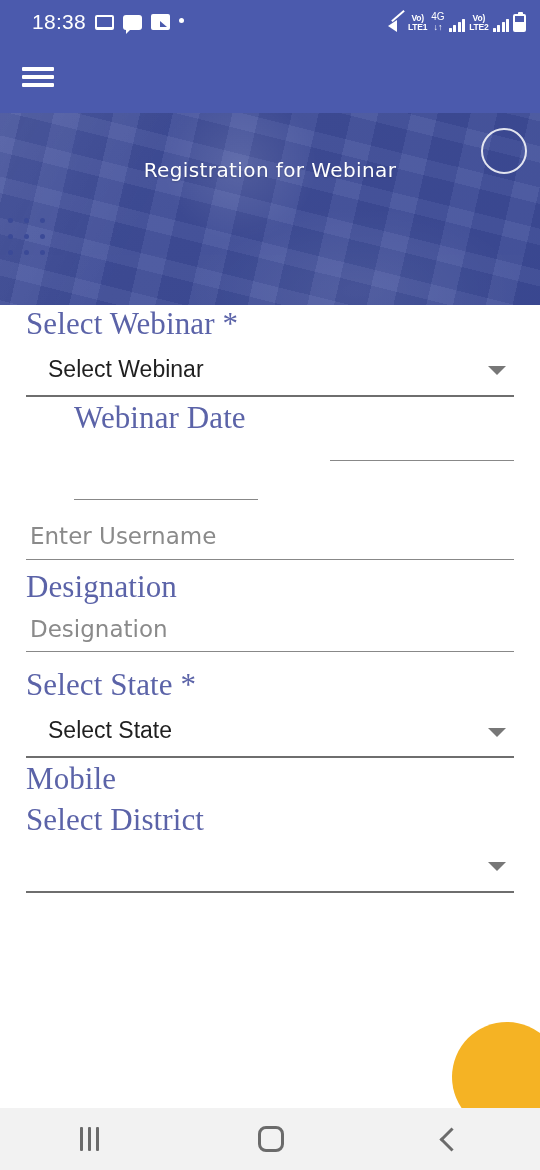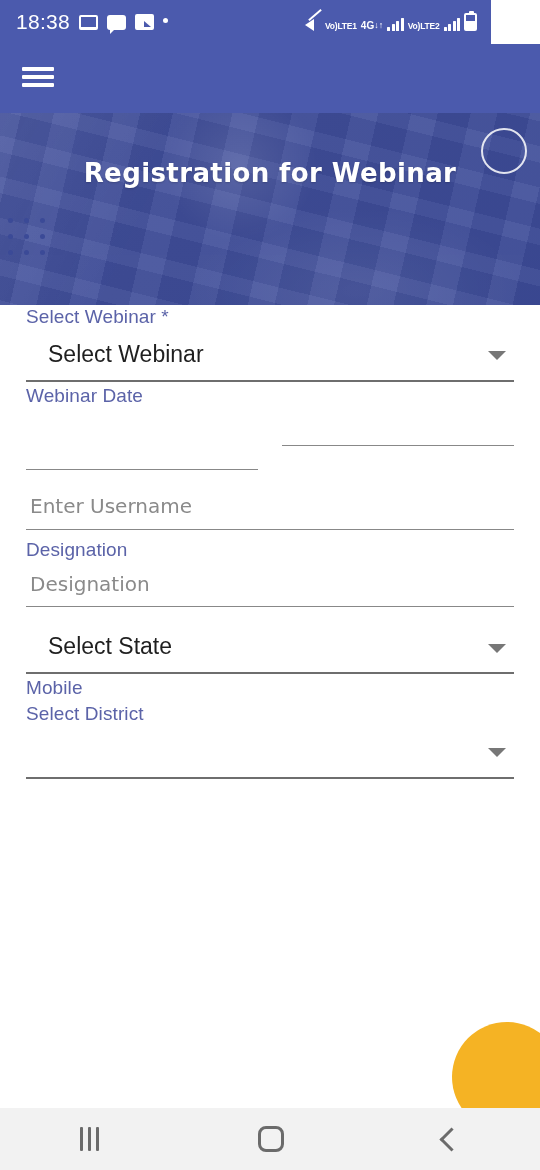--- a/index.html
+++ b/index.html
@@ -6,23 +6,23 @@
   html, body {
     width:540px; height:1170px;
     background:#ffffff;
     font-family:"Liberation Sans", sans-serif;
     overflow:hidden;
   }
   #app { position:relative; width:540px; height:1170px; background:#fff; overflow:hidden; }
 
   
   .statusbar{
-    position:absolute; top:0; left:0; width:491px; height:44px;
+    position:absolute; top:0; left:0; width:540px; height:44px;
     background:#4b5aad; display:flex; align-items:center;
-    padding:0 14px 0 16px; color:#fff;
+    padding:0 14px 0 32px; color:#fff;
   }
   .sb-left{ display:flex; align-items:center; gap:9px; }
   .sb-time{ font-size:21px; letter-spacing:.3px; font-family:"Liberation Sans",sans-serif; }
   .sb-right{ margin-left:auto; display:flex; align-items:flex-end; gap:4px; }
   .ico{ display:inline-block; position:relative; }
 
   
   .ic-screen{ width:19px;height:15px;border:2px solid #fff;border-radius:2px;border-bottom-width:3px; }
   .ic-chat{ width:19px;height:15px;background:#fff;border-radius:3px;position:relative; }
   .ic-chat:after{ content:"";position:absolute;left:3px;bottom:-4px;width:0;height:0;
@@ -31,22 +31,22 @@
   .ic-image:after{ content:"";position:absolute;right:1px;bottom:1px;width:0;height:0;
     border-left:7px solid #4b5aad;border-top:6px solid transparent;}
   .ic-dot{ width:5px;height:5px;border-radius:50%;background:#fff;margin-bottom:4px; }
 
   
   .ic-mute{ width:16px;height:16px;position:relative; }
   .ic-mute:before{ content:"";position:absolute;left:0;top:4px;width:0;height:0;
     border-right:9px solid #fff;border-top:6px solid transparent;border-bottom:6px solid transparent; }
   .ic-mute:after{ content:"";position:absolute;left:2px;top:-1px;width:16px;height:2px;
     background:#fff;transform:rotate(-40deg); }
-  .lte-stack{ display:flex;flex-direction:row;align-items:center;line-height:1.02;font-size:8.5px;font-weight:bold;letter-spacing:-.2px; }
-  .g4{ display:flex;flex-direction:row;align-items:center;line-height:1.02;font-size:10px;font-weight:bold; }
+  .lte-stack{ display:flex;flex-direction:column;align-items:center;line-height:1.02;font-size:8.5px;font-weight:bold;letter-spacing:-.2px; }
+  .g4{ display:flex;flex-direction:column;align-items:center;line-height:1.02;font-size:10px;font-weight:normal; }
   .g4 .ar{ font-size:9px; }
   .bars{ display:flex;align-items:flex-end;gap:1.5px;height:14px; }
   .bars i{ display:block;width:3px;background:#fff;border-radius:.5px; }
   .bars i:nth-child(1){height:4px;} .bars i:nth-child(2){height:7px;}
   .bars i:nth-child(3){height:10px;} .bars i:nth-child(4){height:13px;}
   .ic-batt{ width:13px;height:18px;border:2px solid #fff;border-radius:2px;position:relative;
     background:linear-gradient(to top,#fff 55%,transparent 55%); }
   .ic-batt:before{ content:"";position:absolute;top:-4px;left:3px;width:5px;height:3px;background:#fff;border-radius:1px; }
 
   
@@ -72,46 +72,46 @@
       repeating-linear-gradient(103deg, rgba(255,255,255,.055) 0px, rgba(255,255,255,.055) 26px, rgba(0,0,0,.03) 26px, rgba(0,0,0,.03) 58px),
       repeating-linear-gradient(14deg, rgba(255,255,255,.05) 0px, rgba(255,255,255,.05) 16px, rgba(0,0,0,.025) 16px, rgba(0,0,0,.025) 40px);
     opacity:.9;
   }
   .hero-glow{
     position:absolute; left:34%; top:28%; width:170px; height:150px; border-radius:50%;
     background:radial-gradient(circle, rgba(255,255,255,.10), rgba(255,255,255,0) 68%);
   }
   .hero-title{
     position:absolute; top:158px; left:0; width:540px; text-align:center;
-    color:#ffffff; font-size:26px; letter-spacing:.4px;
-    font-family:"DejaVu Sans", sans-serif; font-weight:700;
+    color:#ffffff; font-size:20px; letter-spacing:.4px;
+    font-family:"DejaVu Sans", sans-serif; font-weight:400;
     text-shadow:0 1px 2px rgba(0,0,0,.18);
   }
   .hero-circle{
     position:absolute; top:128px; right:13px; width:46px; height:46px;
     border:2px solid rgba(255,255,255,.85); border-radius:50%;
   }
   .dot-grid{ position:absolute; top:218px; left:8px; width:40px; height:40px;
     display:grid; grid-template-columns:repeat(3,1fr); grid-template-rows:repeat(3,1fr); gap:8px; }
   .dot-grid i{ width:5px; height:5px; border-radius:50%; background:#3b4a97; }
 
   
   .form{ position:absolute; top:305px; left:0; width:540px; padding:0 26px; }
   .field{ margin-bottom:2px; }
-  .flabel{ color:#5b63a8; font-size:19px; font-family:Liberation Sans, sans-serif;
+  .flabel{ color:#5b63a8; font-size:31px; font-family:Liberation Serif, serif;
     font-weight:400; letter-spacing:.1px; line-height:1.25; }
   .flabel .req{ color:#5b63a8; }
   .control{ position:relative; height:53px; border-bottom:2px solid #6e6e6e; display:flex; align-items:center; }
   .sel-value{ font-size:23px; color:#1f1f1f; padding-left:22px; font-family:"Liberation Sans",sans-serif; }
   .caret{ position:absolute; right:8px; top:50%; margin-top:-3px; width:0; height:0;
     border-left:9px solid transparent; border-right:9px solid transparent; border-top:9px solid #777; }
-  .txt-ph{ font-size:20px; color:#8a8a8a; padding-left:4px; font-family:"DejaVu Sans", sans-serif; }
+  .txt-ph{ font-size:23px; color:#8a8a8a; padding-left:4px; font-family:"DejaVu Sans", sans-serif; }
   .control.input{ height:46px; border-bottom:1.5px solid #888; }
   .row2{ display:flex; gap:24px; }
-  .row2 > div{ flex:1; }
+  .row2 > div{ flex:1;margin-left:48px; }
   .control.empty{ height:62px; border-bottom:1.5px solid #888; }
 
   .gap-sm{ height:6px; } .gap-md{ height:14px; }
 
   
   .fab{ position:absolute; right:-22px; bottom:38px; width:110px; height:110px;
     border-radius:50%; background:#f5b324; }
 
   
   .navbar{ position:absolute; left:0; bottom:0; width:540px; height:62px;
@@ -236,20 +236,24 @@
         <span class="txt-ph">Designation</span>
       </div>
     </div>
 
     <div class="gap-sm"></div>
 
 
     <div class="gap-sm"></div>
 
     <div class="field">
+      <div class="flabel">
+        <span>Select State</span>
+        <span class="req">*</span>
+      </div>
       <div class="control">
         <span class="sel-value">Select State</span>
         <span class="caret"></span>
       </div>
     </div>
 
     <div class="field">
       <div class="flabel">Mobile</div>
     </div>
 

